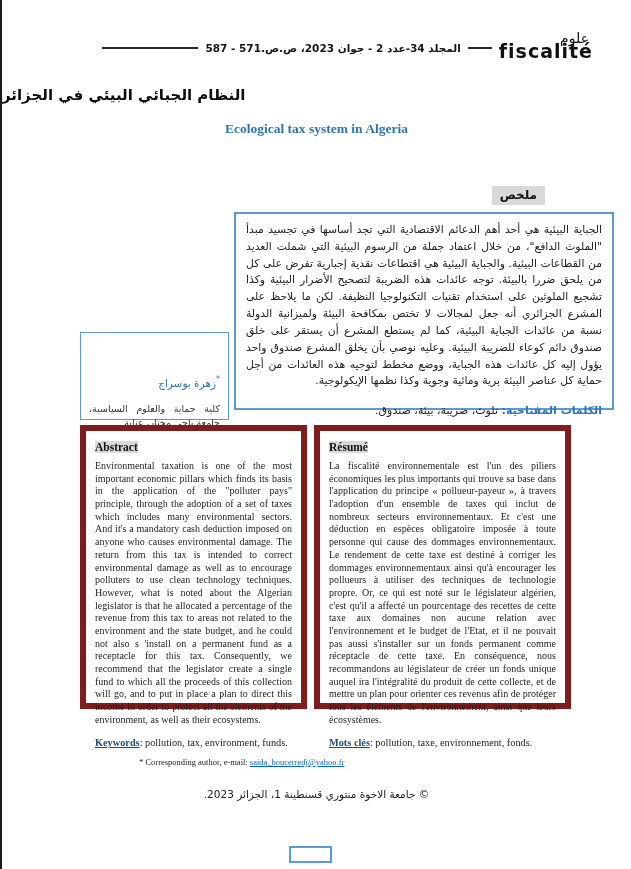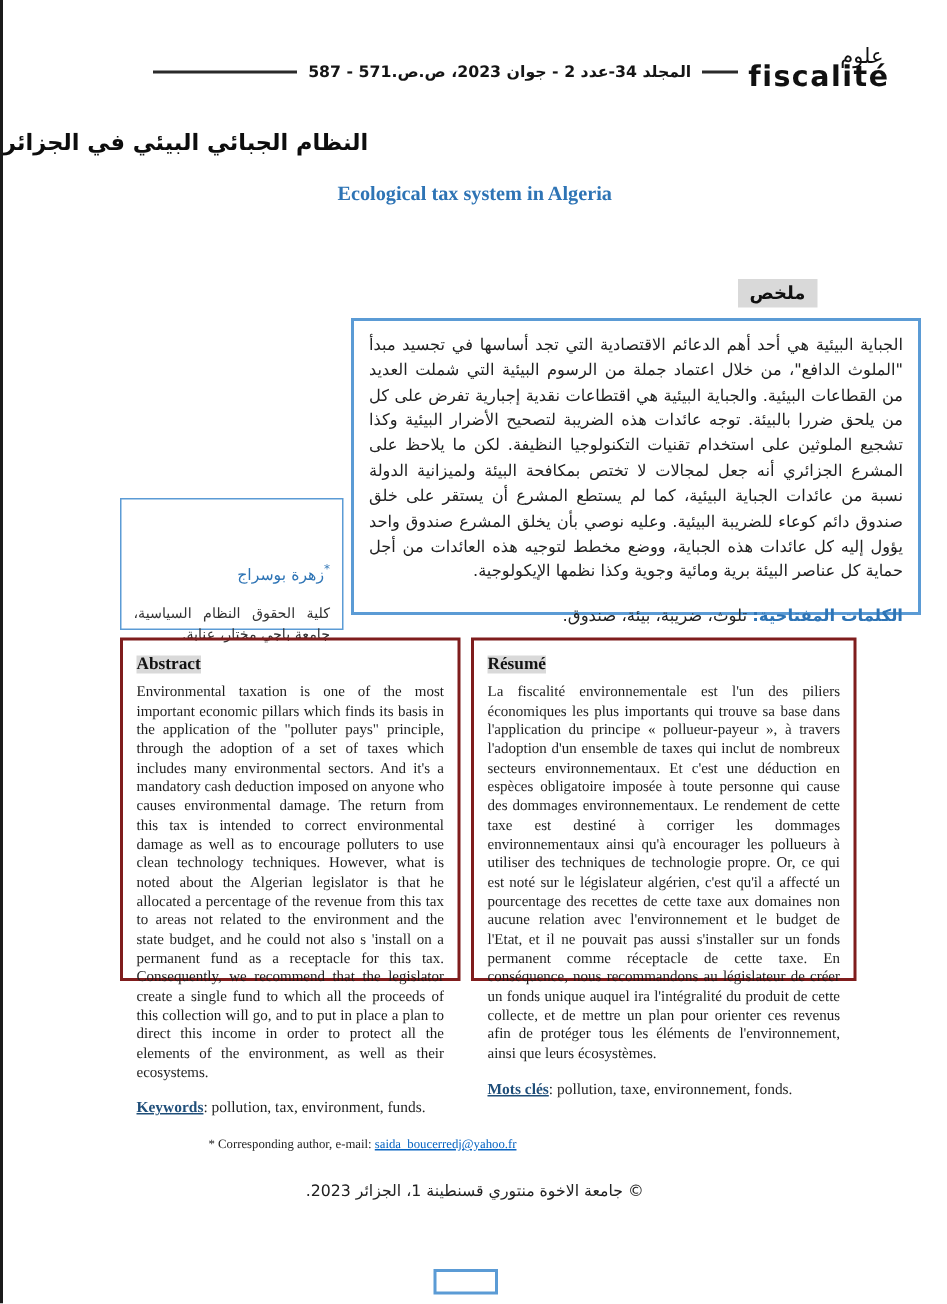--- a/index.html
+++ b/index.html
@@ -42,22 +42,22 @@
   .abstract-ar-box p{margin:0;font-size:10.8px;line-height:1.56;text-align:justify;color:#222;}
   .keywords-ar{margin-top:14px;font-size:11px;color:#222;}
   .kw-label-ar{font-weight:bold;color:#2e74b5;}
 
   .author-box{position:absolute;top:332px;left:78px;width:149px;height:88px;
     box-sizing:border-box;border:1.5px solid #5b9bd5;padding:6px 8px;direction:rtl;}
   .author-name{font-size:10.5px;color:#2e74b5;margin-top:36px;}
   .author-name sup{font-size:8px;}
   .affiliation{margin-top:13px;font-size:9.5px;line-height:1.55;text-align:justify;color:#333;}
 
-  .col-box{position:absolute;top:425px;height:229px;box-sizing:border-box;
-    border:2px solid #7f1d1d;padding:6px 9px;}
+  .col-box{position:absolute;top:425px;height:284px;box-sizing:border-box;
+    border:6px solid #7f1d1d;padding:6px 9px;}
   .col-box.en{left:78px;width:227px;}
   .col-box.fr{left:312px;width:257px;}
   .col-heading{display:inline-block;background:#d9d9d9;font-size:11.5px;font-weight:bold;
     margin:0 0 7px;color:#111;}
   .col-box p.body{margin:0;font-size:10px;line-height:1.27;text-align:justify;color:#1e1e1e;}
   .col-kw{margin-top:11px;font-size:10.3px;color:#1e1e1e;}
   .col-kw .kw-label{font-weight:bold;text-decoration:underline;color:#1f4e79;}
 
   .footnote{position:absolute;top:757px;left:137px;font-size:8.5px;color:#222;}
   .footnote a{color:#0563c1;text-decoration:underline;}
@@ -89,21 +89,21 @@
   <div class="abstract-label ar">ملخص</div>
   <div class="abstract-ar-box ar">
     <p>الجباية البيئية هي أحد أهم الدعائم الاقتصادية التي تجد أساسها في تجسيد مبدأ "الملوث الدافع"، من خلال اعتماد جملة من الرسوم البيئية التي شملت العديد من القطاعات البيئية. والجباية البيئية هي اقتطاعات نقدية إجبارية تفرض على كل من يلحق ضررا بالبيئة. توجه عائدات هذه الضريبة لتصحيح الأضرار البيئية وكذا تشجيع الملوثين على استخدام تقنيات التكنولوجيا النظيفة. لكن ما يلاحظ على المشرع الجزائري أنه جعل لمجالات لا تختص بمكافحة البيئة ولميزانية الدولة نسبة من عائدات الجباية البيئية، كما لم يستطع المشرع أن يستقر على خلق صندوق دائم كوعاء للضريبة البيئية. وعليه نوصي بأن يخلق المشرع صندوق واحد يؤول إليه كل عائدات هذه الجباية، ووضع مخطط لتوجيه هذه العائدات من أجل حماية كل عناصر البيئة برية ومائية وجوية وكذا نظمها الإيكولوجية.</p>
     <div class="keywords-ar">
       <span class="kw-label-ar">الكلمات المفتاحية:</span><span> تلوث، ضريبة، بيئة، صندوق.</span>
     </div>
   </div>
 
   <div class="author-box ar">
     <div class="author-name"><sup>*</sup><span>زهرة بوسراج</span></div>
-    <div class="affiliation">كلية الحقوق النظام السياسية، جامعة باجي مختار، عنابة.</div>
+    <div class="affiliation">كلية حماية والعلوم السياسية، جامعة باجي مختار، عنابة.</div>
   </div>
 
   <div class="col-box en">
     <h3 class="col-heading">Abstract</h3>
     <p class="body">Environmental taxation is one of the most important economic pillars which finds its basis in the application of the "polluter pays" principle, through the adoption of a set of taxes which includes many environmental sectors. And it's a mandatory cash deduction imposed on anyone who causes environmental damage. The return from this tax is intended to correct environmental damage as well as to encourage polluters to use clean technology techniques. However, what is noted about the Algerian legislator is that he allocated a percentage of the revenue from this tax to areas not related to the environment and the state budget, and he could not also s 'install on a permanent fund as a receptacle for this tax. Consequently, we recommend that the legislator create a single fund to which all the proceeds of this collection will go, and to put in place a plan to direct this income in order to protect all the elements of the environment, as well as their ecosystems.</p>
     <div class="col-kw">
       <span class="kw-label">Keywords</span><span>: pollution, tax, environment, funds.</span>
     </div>
   </div>
 

